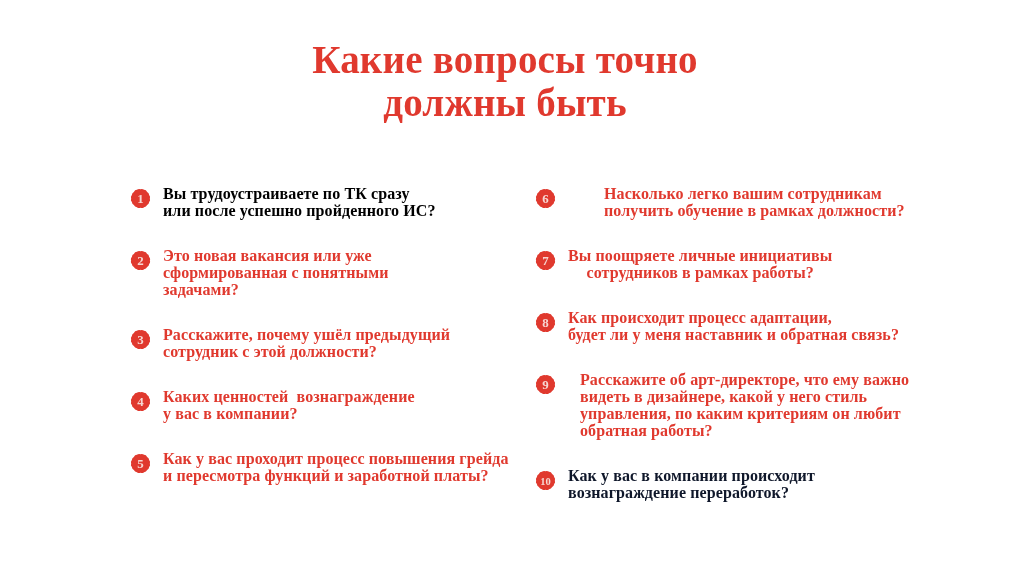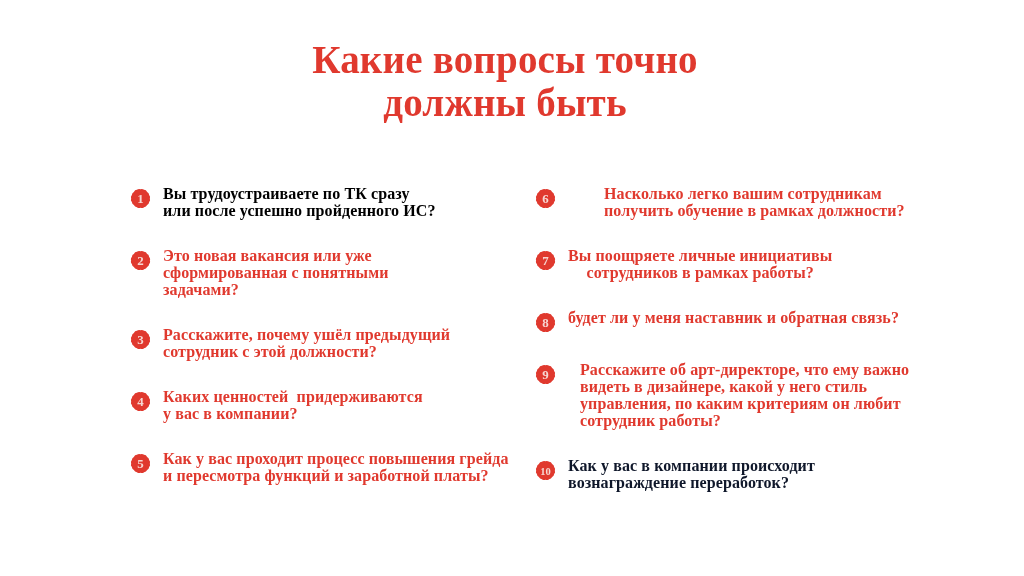--- a/index.html
+++ b/index.html
@@ -82,21 +82,21 @@
           <div class="q-line">Расскажите, почему ушёл предыдущий</div>
           <div class="q-line">сотрудник с этой должности?</div>
         </div>
       </div>
       <div class="q-item">
         <svg viewBox="0 0 22 22" width="21" height="21" class="q-badge">
           <path d="M 11.00 1.20 Q 13.11 0.41 14.75 1.95 Q 17.00 2.02 17.93 4.07 Q 19.98 5.00 20.05 7.25 Q 21.59 8.89 20.80 11.00 Q 21.59 13.11 20.05 14.75 Q 19.98 17.00 17.93 17.93 Q 17.00 19.98 14.75 20.05 Q 13.11 21.59 11.00 20.80 Q 8.89 21.59 7.25 20.05 Q 5.00 19.98 4.07 17.93 Q 2.02 17.00 1.95 14.75 Q 0.41 13.11 1.20 11.00 Q 0.41 8.89 1.95 7.25 Q 2.02 5.00 4.07 4.07 Q 5.00 2.02 7.25 1.95 Q 8.89 0.41 11.00 1.20 Z" fill="#e0392e"></path>
           <text x="11" y="11.6" text-anchor="middle" dominant-baseline="central" fill="#f6d7d2" font-family="Liberation Serif, serif" font-weight="bold" font-size="13.5">4</text>
         </svg>
         <div class="q-text" style="color: rgb(224, 57, 46);">
-          <div class="q-line">Каких ценностей  придерживаются</div>
+          <div class="q-line">Каких ценностей  вознаграждение</div>
           <div class="q-line">у вас в компании?</div>
         </div>
       </div>
       <div class="q-item">
         <svg viewBox="0 0 22 22" width="21" height="21" class="q-badge">
           <path d="M 11.00 1.20 Q 13.11 0.41 14.75 1.95 Q 17.00 2.02 17.93 4.07 Q 19.98 5.00 20.05 7.25 Q 21.59 8.89 20.80 11.00 Q 21.59 13.11 20.05 14.75 Q 19.98 17.00 17.93 17.93 Q 17.00 19.98 14.75 20.05 Q 13.11 21.59 11.00 20.80 Q 8.89 21.59 7.25 20.05 Q 5.00 19.98 4.07 17.93 Q 2.02 17.00 1.95 14.75 Q 0.41 13.11 1.20 11.00 Q 0.41 8.89 1.95 7.25 Q 2.02 5.00 4.07 4.07 Q 5.00 2.02 7.25 1.95 Q 8.89 0.41 11.00 1.20 Z" fill="#e0392e"></path>
           <text x="11" y="11.6" text-anchor="middle" dominant-baseline="central" fill="#f6d7d2" font-family="Liberation Serif, serif" font-weight="bold" font-size="13.5">5</text>
         </svg>
         <div class="q-text" style="color: rgb(224, 57, 46);">
           <div class="q-line">Как у вас проходит процесс повышения грейда</div>
@@ -124,33 +124,34 @@
           <div class="q-line">Вы поощряете личные инициативы</div>
           <div class="q-line">сотрудников в рамках работы?</div>
         </div>
       </div>
       <div class="q-item">
         <svg viewBox="0 0 22 22" width="21" height="21" class="q-badge">
           <path d="M 11.00 1.20 Q 13.11 0.41 14.75 1.95 Q 17.00 2.02 17.93 4.07 Q 19.98 5.00 20.05 7.25 Q 21.59 8.89 20.80 11.00 Q 21.59 13.11 20.05 14.75 Q 19.98 17.00 17.93 17.93 Q 17.00 19.98 14.75 20.05 Q 13.11 21.59 11.00 20.80 Q 8.89 21.59 7.25 20.05 Q 5.00 19.98 4.07 17.93 Q 2.02 17.00 1.95 14.75 Q 0.41 13.11 1.20 11.00 Q 0.41 8.89 1.95 7.25 Q 2.02 5.00 4.07 4.07 Q 5.00 2.02 7.25 1.95 Q 8.89 0.41 11.00 1.20 Z" fill="#e0392e"></path>
           <text x="11" y="11.6" text-anchor="middle" dominant-baseline="central" fill="#f6d7d2" font-family="Liberation Serif, serif" font-weight="bold" font-size="13.5">8</text>
         </svg>
         <div class="q-text" style="color: rgb(224, 57, 46);">
+          <div class="q-line">Как происходит процесс адаптации,</div>
           <div class="q-line">будет ли у меня наставник и обратная связь?</div>
         </div>
       </div>
       <div class="q-item">
         <svg viewBox="0 0 22 22" width="21" height="21" class="q-badge">
           <path d="M 11.00 1.20 Q 13.11 0.41 14.75 1.95 Q 17.00 2.02 17.93 4.07 Q 19.98 5.00 20.05 7.25 Q 21.59 8.89 20.80 11.00 Q 21.59 13.11 20.05 14.75 Q 19.98 17.00 17.93 17.93 Q 17.00 19.98 14.75 20.05 Q 13.11 21.59 11.00 20.80 Q 8.89 21.59 7.25 20.05 Q 5.00 19.98 4.07 17.93 Q 2.02 17.00 1.95 14.75 Q 0.41 13.11 1.20 11.00 Q 0.41 8.89 1.95 7.25 Q 2.02 5.00 4.07 4.07 Q 5.00 2.02 7.25 1.95 Q 8.89 0.41 11.00 1.20 Z" fill="#e0392e"></path>
           <text x="11" y="11.6" text-anchor="middle" dominant-baseline="central" fill="#f6d7d2" font-family="Liberation Serif, serif" font-weight="bold" font-size="13.5">9</text>
         </svg>
         <div class="q-text" style="color: rgb(224, 57, 46); margin-left: 12px;">
           <div class="q-line">Расскажите об арт-директоре, что ему важно</div>
           <div class="q-line">видеть в дизайнере, какой у него стиль</div>
           <div class="q-line">управления, по каким критериям он любит</div>
-          <div class="q-line">сотрудник работы?</div>
+          <div class="q-line">обратная работы?</div>
         </div>
       </div>
       <div class="q-item">
         <svg viewBox="0 0 22 22" width="21" height="21" class="q-badge">
           <path d="M 11.00 1.20 Q 13.11 0.41 14.75 1.95 Q 17.00 2.02 17.93 4.07 Q 19.98 5.00 20.05 7.25 Q 21.59 8.89 20.80 11.00 Q 21.59 13.11 20.05 14.75 Q 19.98 17.00 17.93 17.93 Q 17.00 19.98 14.75 20.05 Q 13.11 21.59 11.00 20.80 Q 8.89 21.59 7.25 20.05 Q 5.00 19.98 4.07 17.93 Q 2.02 17.00 1.95 14.75 Q 0.41 13.11 1.20 11.00 Q 0.41 8.89 1.95 7.25 Q 2.02 5.00 4.07 4.07 Q 5.00 2.02 7.25 1.95 Q 8.89 0.41 11.00 1.20 Z" fill="#e0392e"></path>
           <text x="11" y="11.6" text-anchor="middle" dominant-baseline="central" fill="#f6d7d2" font-family="Liberation Serif, serif" font-weight="bold" font-size="11">10</text>
         </svg>
         <div class="q-text" style="color: #0f172a;">
           <div class="q-line">Как у вас в компании происходит</div>
           <div class="q-line">вознаграждение переработок?</div>

